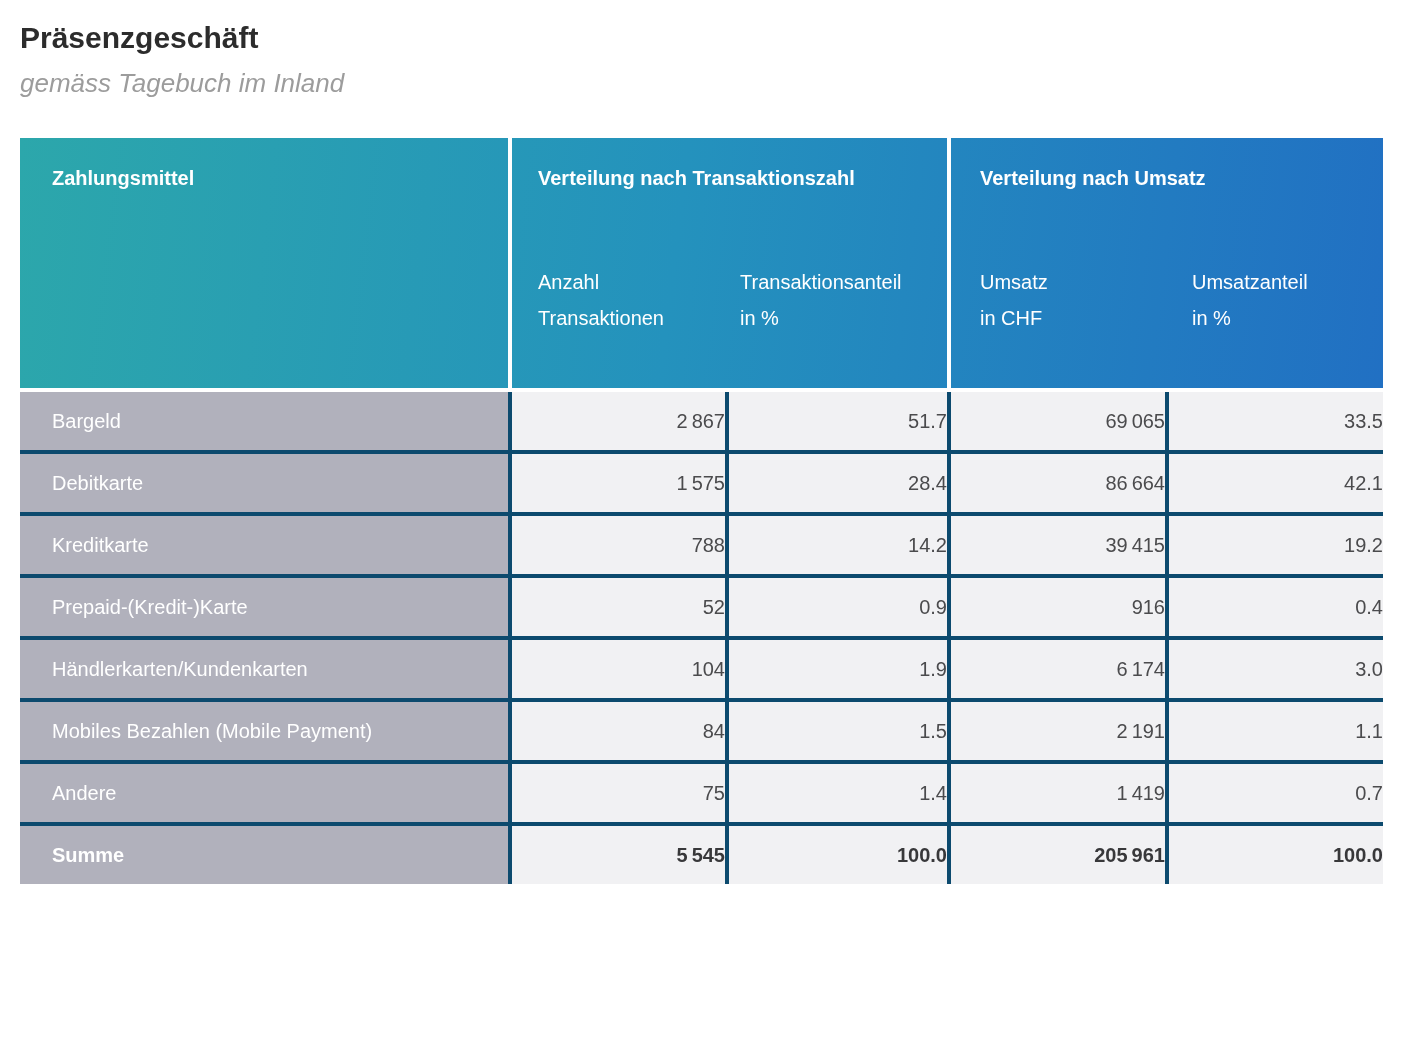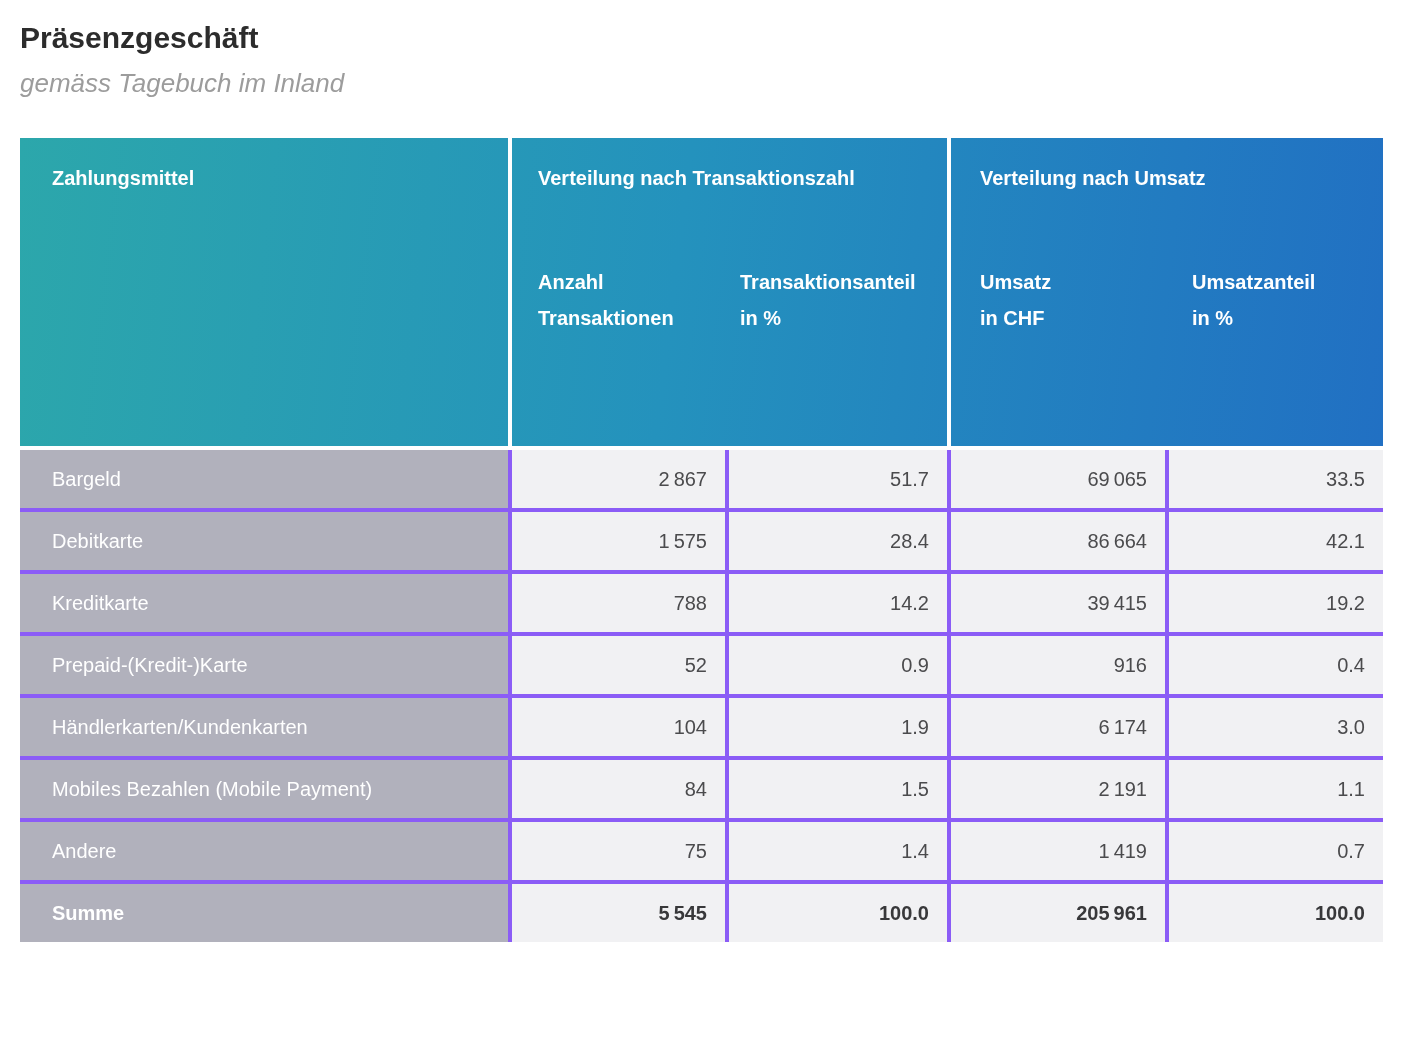--- a/index.html
+++ b/index.html
@@ -28,63 +28,62 @@
     margin: 14px 0 16px 20px;
     font-size: 26px; line-height: 26px;
     font-style: italic; color: #9c9c9c;
   }
 
   .table { margin: 42px 0 0 20px; width: 1363px; }
 
   
   .thead {
     position: relative;
-    width: 1363px; height: 308px;
+    width: 1363px; height: 250px;
     background: linear-gradient(97deg, #2ca7ab 0%, #2492bd 48%, #2170c3 100%);
     color: #ffffff;
   }
   .thead .vdiv {
     position: absolute; top: 0; bottom: 0; width: 4px;
     background: #ffffff;
   }
   .thead .vdiv.d1 { left: 488px; }
   .thead .vdiv.d2 { left: 927px; }
   .h-item { position: absolute; white-space: pre-line; }
   .h-main { font-weight: bold; font-size: 20px; line-height: 24px; top: 28px; }
-  .h-sub  { font-weight: bold; font-size: 20px; line-height: 36px; top: 126px; }
+  .h-sub  { font-weight: normal; font-size: 20px; line-height: 36px; top: 126px; }
   .hp-col1  { left: 32px;  }
   .hp-grp1  { left: 518px; }
   .hp-grp2  { left: 960px; }
   .hp-sub1  { left: 518px; }
   .hp-sub2  { left: 720px; }
   .hp-sub3  { left: 960px; }
   .hp-sub4  { left: 1172px; }
 
   
   .tbody {
     margin-top: 4px;
     display: grid;
     grid-template-columns: 488px 213px 218px 214px 214px;
     grid-auto-rows: 58px;
     gap: 4px;
-    background: #8b5cf6;
+    background: #0c4a6e;
   }
   .row { display: contents; }
   .cell {
     display: flex; align-items: center;
     font-size: 20px;
   }
   .cell.label {
     background: #b1b1bc; color: #ffffff;
     padding-left: 32px;
   }
   .cell.num {
     background: #f1f1f3; color: #4b4b4d;
     justify-content: flex-end;
-    padding-right: 18px;
   }
   .row.total .cell.label { font-weight: bold; text-align: right; }
   .row.total .cell.num   { font-weight: bold; color: #38383a; }
 
   
   .footer {
     position: absolute;
     right: 22px; top: 1006px;
     display: flex; align-items: center;
     font-size: 20px; line-height: 26px;

